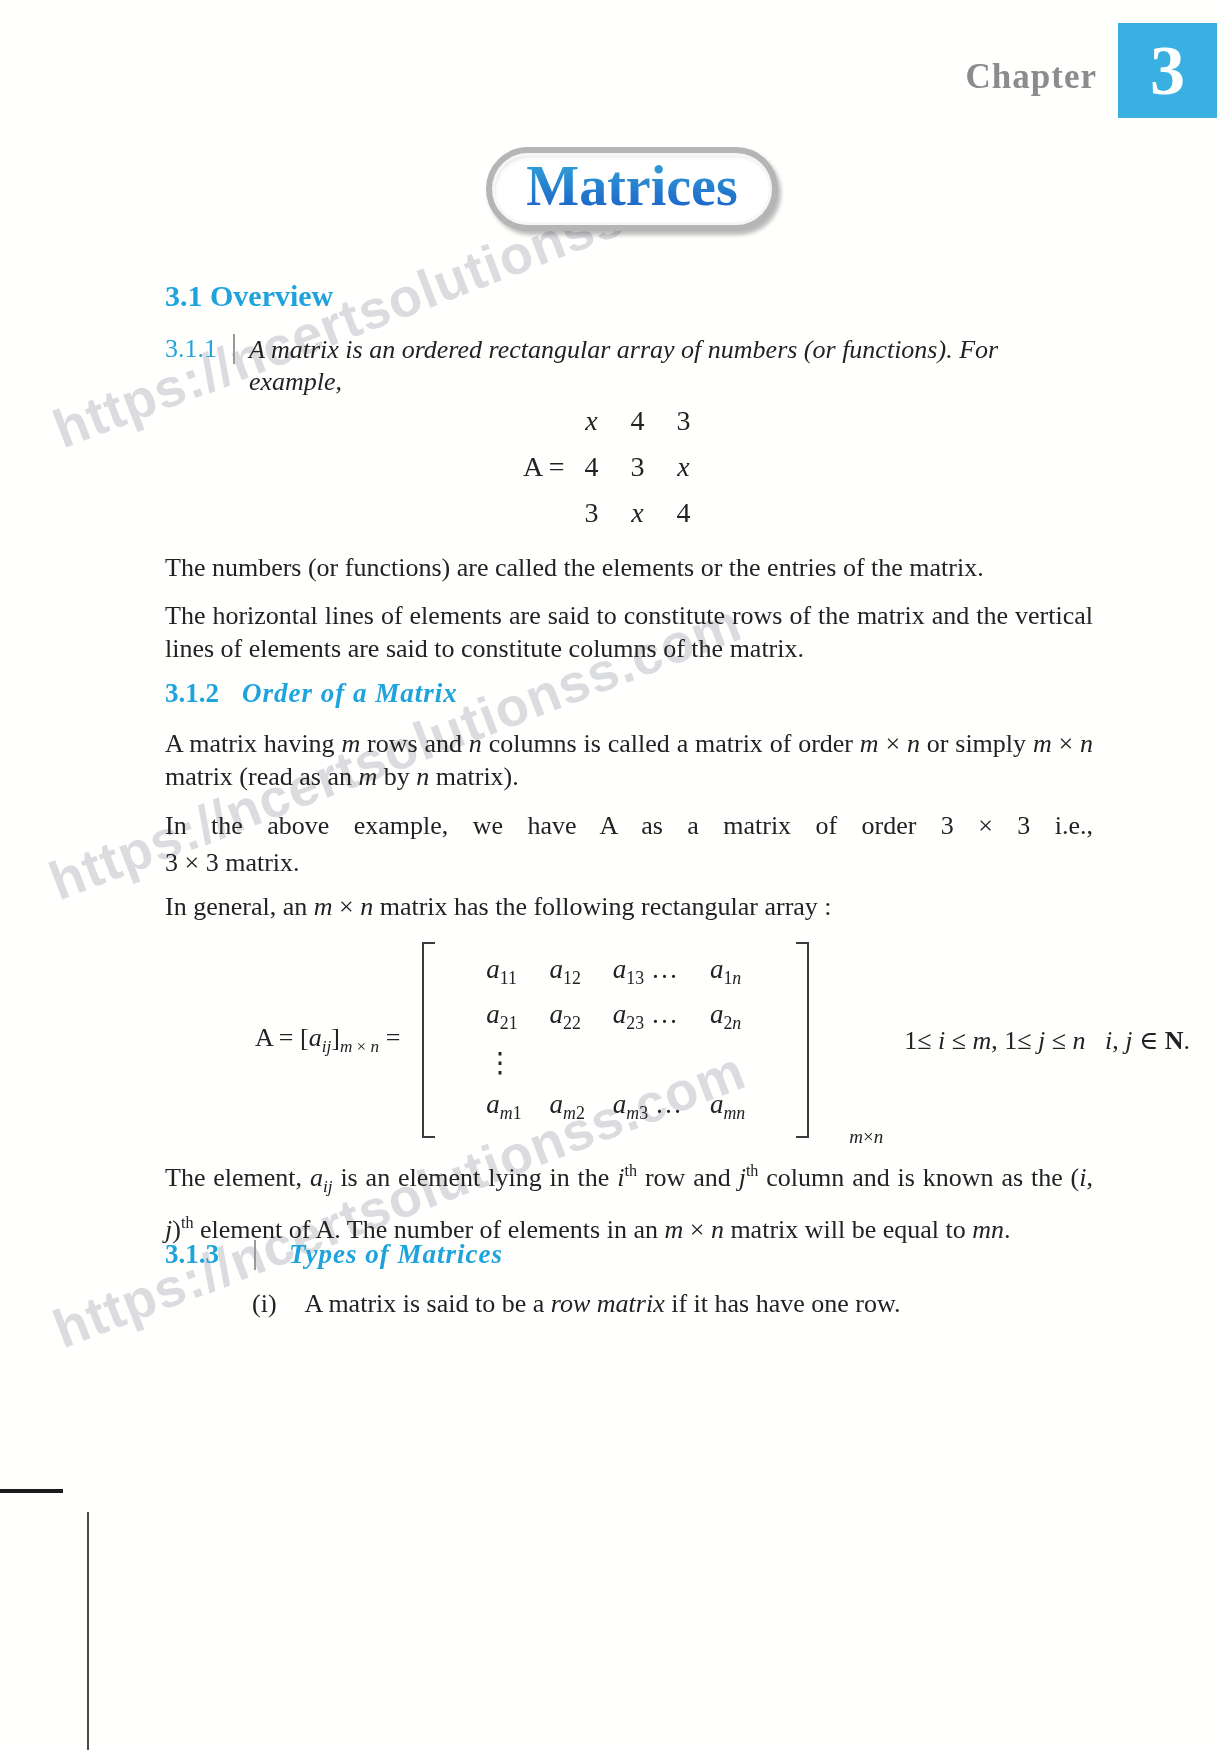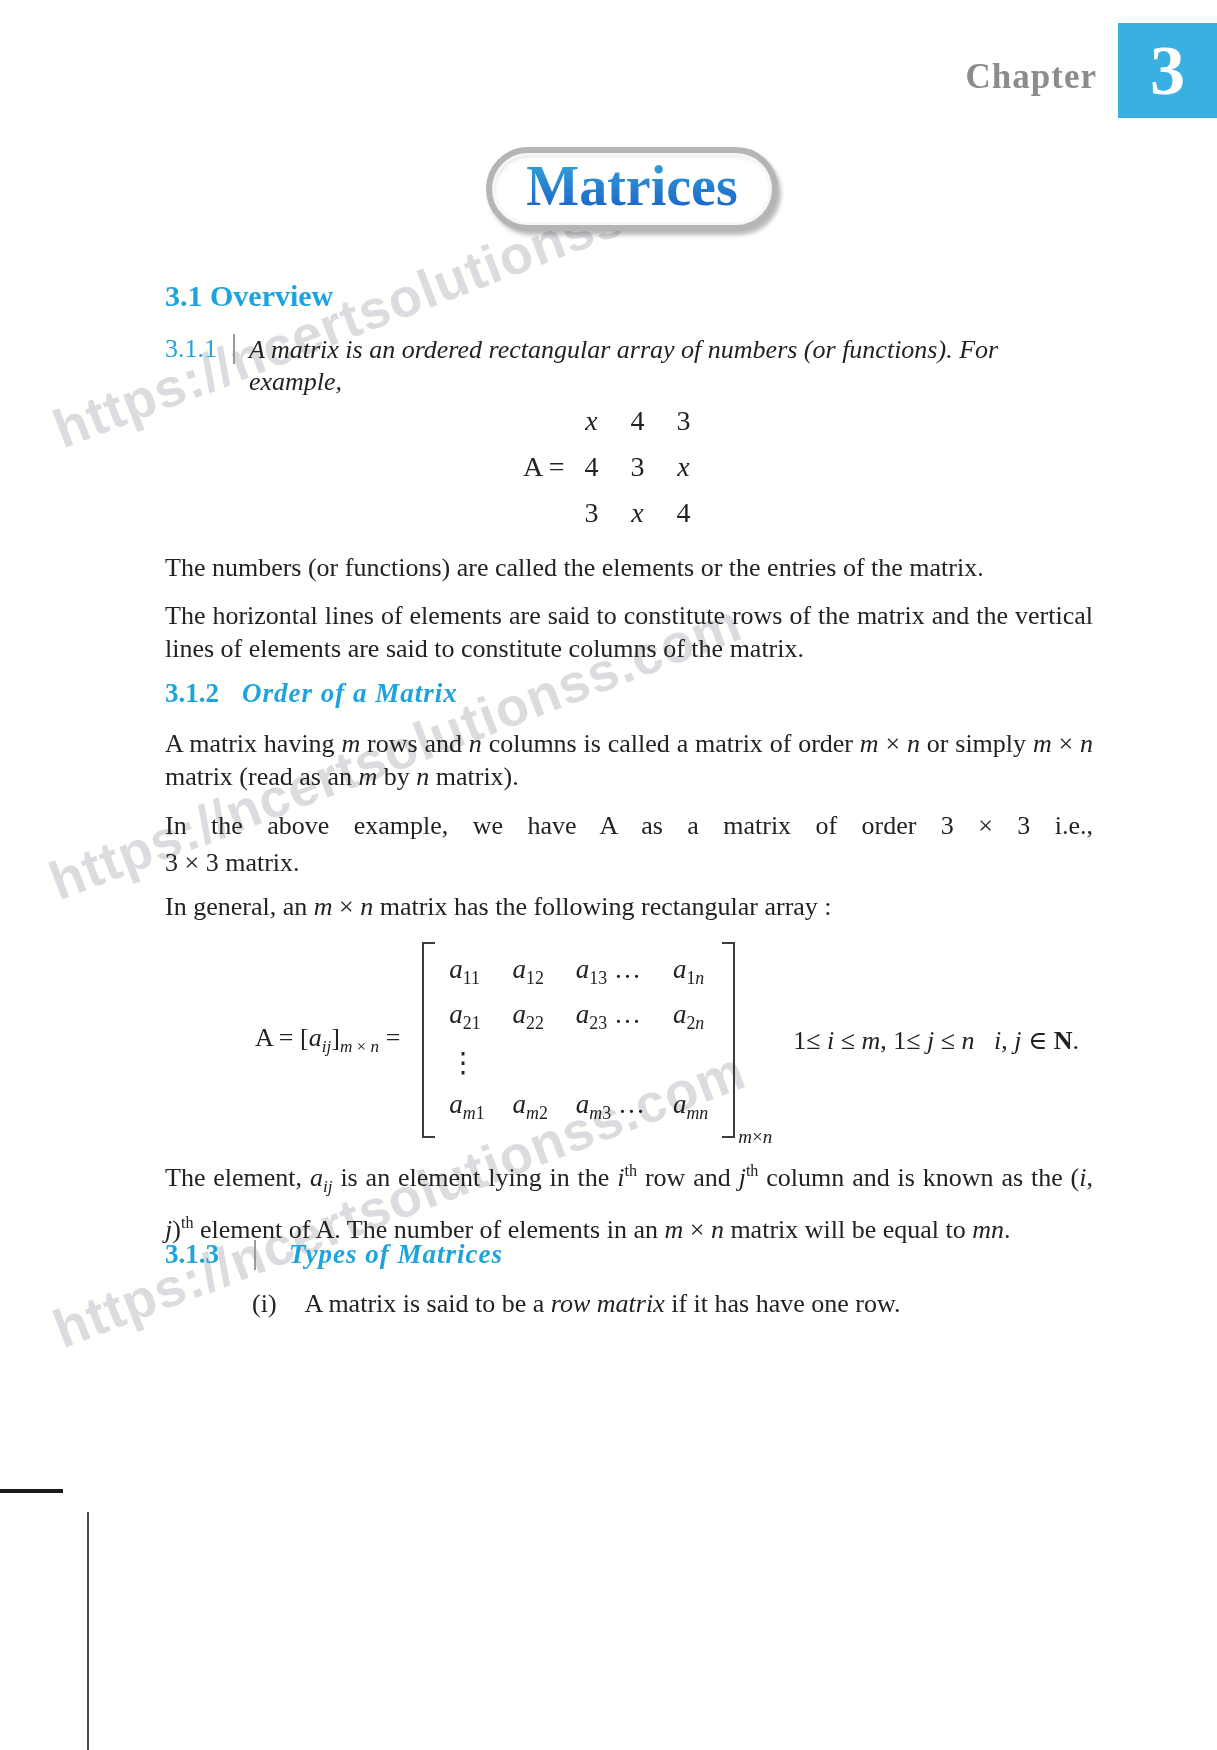--- a/index.html
+++ b/index.html
@@ -107,21 +107,21 @@
     display:grid;grid-template-columns:repeat(3,22px);
     column-gap:24px;grid-auto-rows:46px;align-items:center;justify-items:center;
   }
 
   
   .formula{
     position:absolute;left:255px;top:942px;
     display:flex;align-items:center;font-size:26px;
   }
   .formula .lhs{margin-right:22px;white-space:nowrap;}
-  .mat-assembly{display:flex;align-items:stretch;position:relative;}
+  .mat-assembly{display:flex;align-items:stretch;position:relative;gap:37px;}
   .brk{width:11px;flex:none;}
   .brk.l{border-left:2.5px solid #3c3c3c;border-top:2.5px solid #3c3c3c;border-bottom:2.5px solid #3c3c3c;}
   .brk.r{border-right:2.5px solid #3c3c3c;border-top:2.5px solid #3c3c3c;border-bottom:2.5px solid #3c3c3c;}
   .mat-grid{
     display:grid;grid-template-columns:repeat(4,auto);
     column-gap:28px;grid-auto-rows:45px;align-items:center;justify-items:start;
     padding:8px 14px;font-size:27px;line-height:1;
   }
   .mat-grid .cell{white-space:nowrap;}
   .vdots-cell{font-family:"DejaVu Sans",sans-serif;font-size:28px;}

